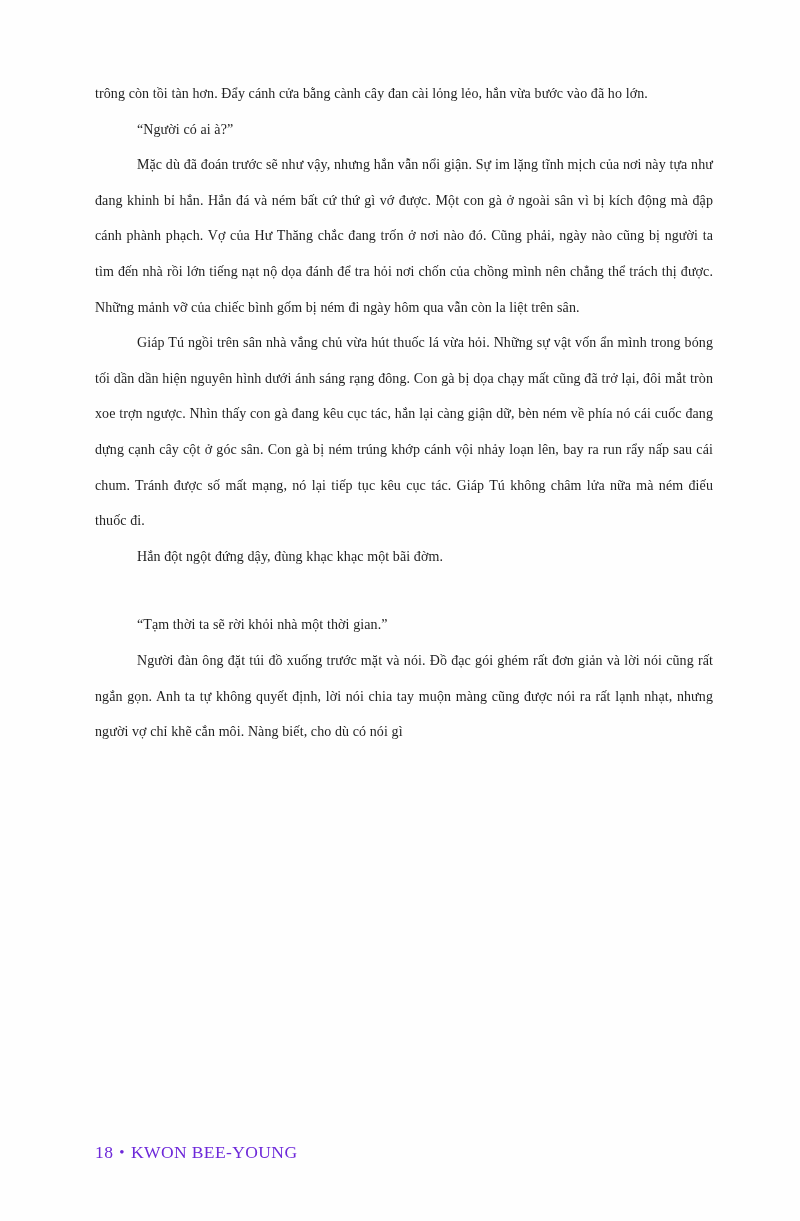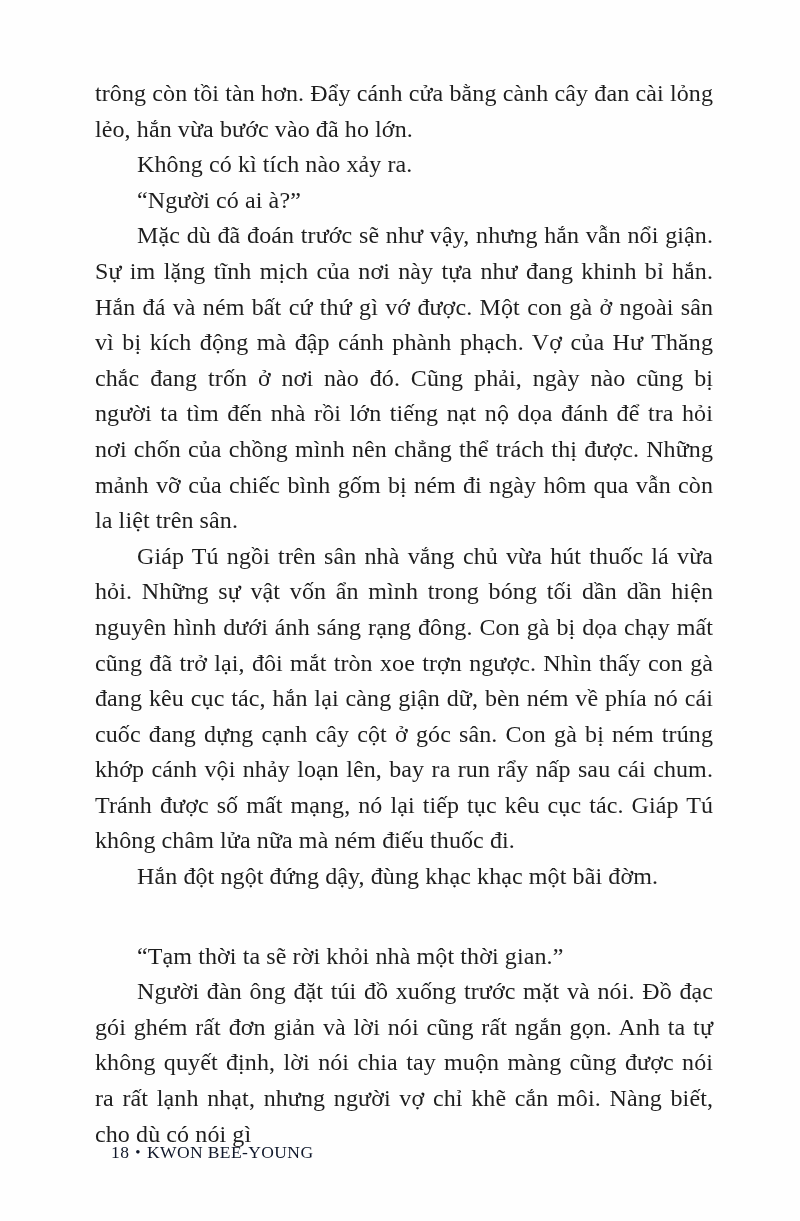--- a/index.html
+++ b/index.html
@@ -15,59 +15,58 @@
     color: #1e1e1e;
     box-sizing: border-box;
     font-family: "Liberation Serif", "DejaVu Serif", serif;
     overflow: hidden;
   }
   .content {
     position: absolute;
     top: 76px;
     left: 95px;
     width: 618px;
-    font-size: 24px;
+    font-size: 14px;
     line-height: 35.6px;
     text-align: justify;
     letter-spacing: 0.1px;
   }
   p.para {
     margin: 0;
     padding: 0;
   }
   p.indent {
     text-indent: 42px;
   }
   p.space-before {
-    margin-top: 44px;
+    margin-top: 33px;
   }
   .footer {
     position: absolute;
-    left: 111px;
+    left: 95px;
     bottom: 58px;
     font-size: 17.5px;
     letter-spacing: 0.4px;
-    color: #0f172a;
+    color: #6d28d9;
     white-space: nowrap;
   }
   .footer .sep {
     padding: 0 6px;
     font-size: 15px;
     position: relative;
     top: -1px;
   }
 </style>
 </head>
 <body>
 
 <div class="page">
 
   <main class="content" id="paragraphs">
       <p class="para">trông còn tồi tàn hơn. Đẩy cánh cửa bằng cành cây đan cài lỏng lẻo, hắn vừa bước vào đã ho lớn.</p>
-      <p class="para indent">Không có kì tích nào xảy ra.</p>
       <p class="para indent">“Người có ai à?”</p>
       <p class="para indent">Mặc dù đã đoán trước sẽ như vậy, nhưng hắn vẫn nổi giận. Sự im lặng tĩnh mịch của nơi này tựa như đang khinh bỉ hắn. Hắn đá và ném bất cứ thứ gì vớ được. Một con gà ở ngoài sân vì bị kích động mà đập cánh phành phạch. Vợ của Hư Thăng chắc đang trốn ở nơi nào đó. Cũng phải, ngày nào cũng bị người ta tìm đến nhà rồi lớn tiếng nạt nộ dọa đánh để tra hỏi nơi chốn của chồng mình nên chẳng thể trách thị được. Những mảnh vỡ của chiếc bình gốm bị ném đi ngày hôm qua vẫn còn la liệt trên sân.</p>
       <p class="para indent">Giáp Tú ngồi trên sân nhà vắng chủ vừa hút thuốc lá vừa hỏi. Những sự vật vốn ẩn mình trong bóng tối dần dần hiện nguyên hình dưới ánh sáng rạng đông. Con gà bị dọa chạy mất cũng đã trở lại, đôi mắt tròn xoe trợn ngược. Nhìn thấy con gà đang kêu cục tác, hắn lại càng giận dữ, bèn ném về phía nó cái cuốc đang dựng cạnh cây cột ở góc sân. Con gà bị ném trúng khớp cánh vội nhảy loạn lên, bay ra run rẩy nấp sau cái chum. Tránh được số mất mạng, nó lại tiếp tục kêu cục tác. Giáp Tú không châm lửa nữa mà ném điếu thuốc đi.</p>
       <p class="para indent">Hắn đột ngột đứng dậy, đùng khạc khạc một bãi đờm.</p>
       <p class="para indent space-before">“Tạm thời ta sẽ rời khỏi nhà một thời gian.”</p>
       <p class="para indent">Người đàn ông đặt túi đồ xuống trước mặt và nói. Đồ đạc gói ghém rất đơn giản và lời nói cũng rất ngắn gọn. Anh ta tự không quyết định, lời nói chia tay muộn màng cũng được nói ra rất lạnh nhạt, nhưng người vợ chỉ khẽ cắn môi. Nàng biết, cho dù có nói gì</p>
     </main>
 
   <footer class="footer">
     <span>18</span><span class="sep">•</span><span>KWON BEE-YOUNG</span>

